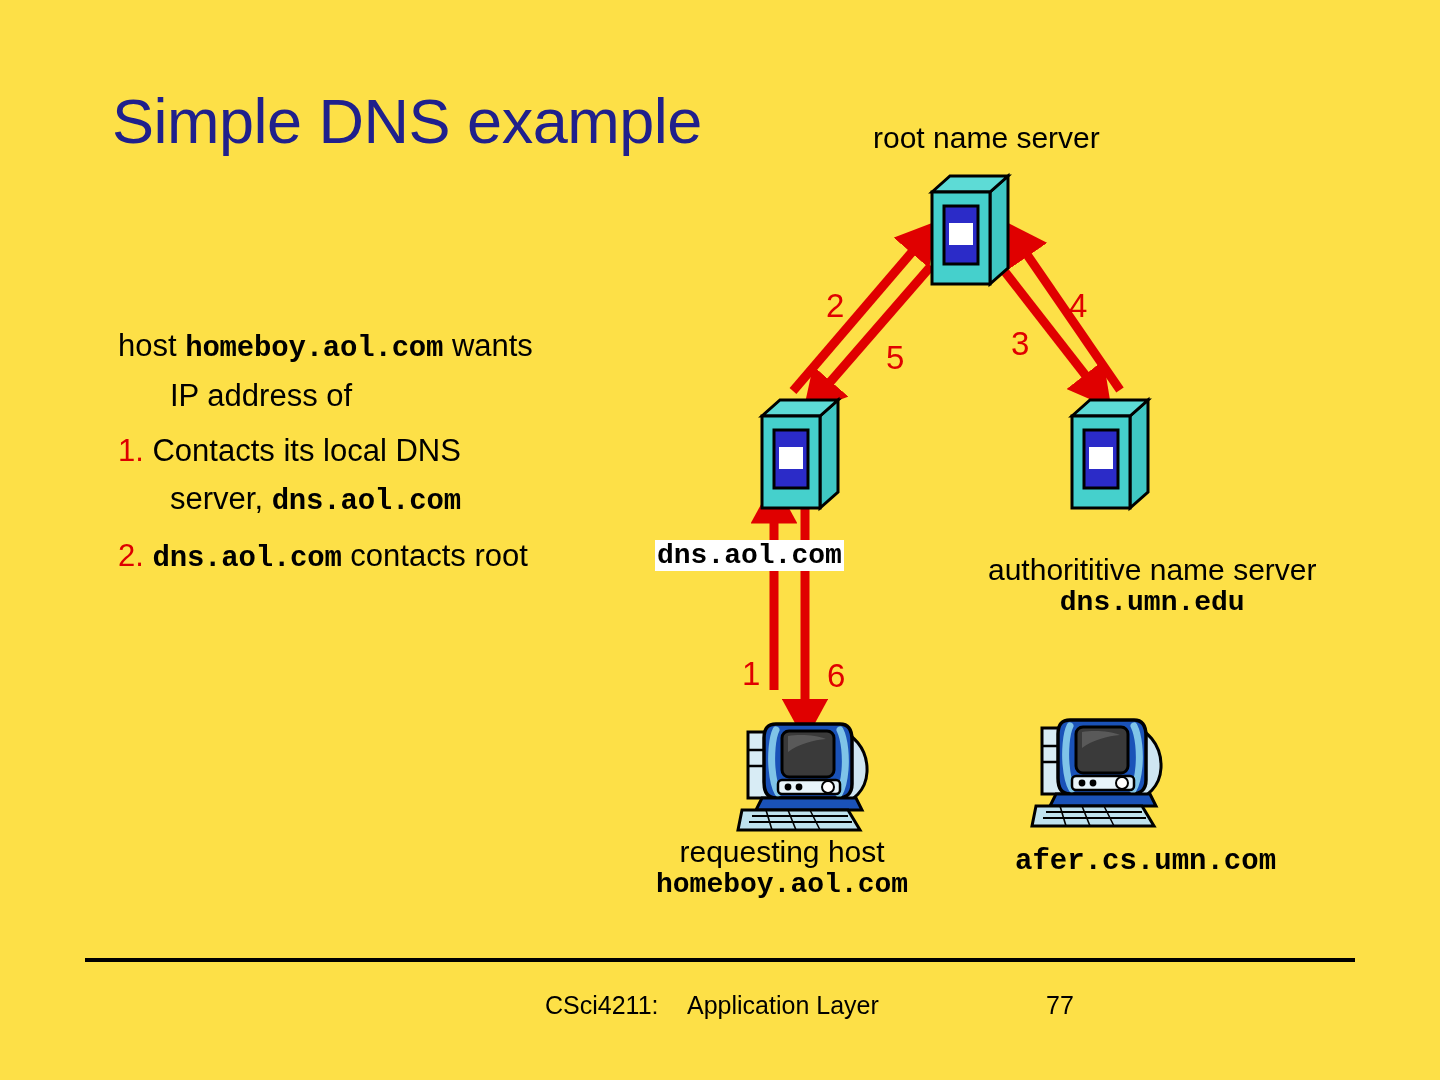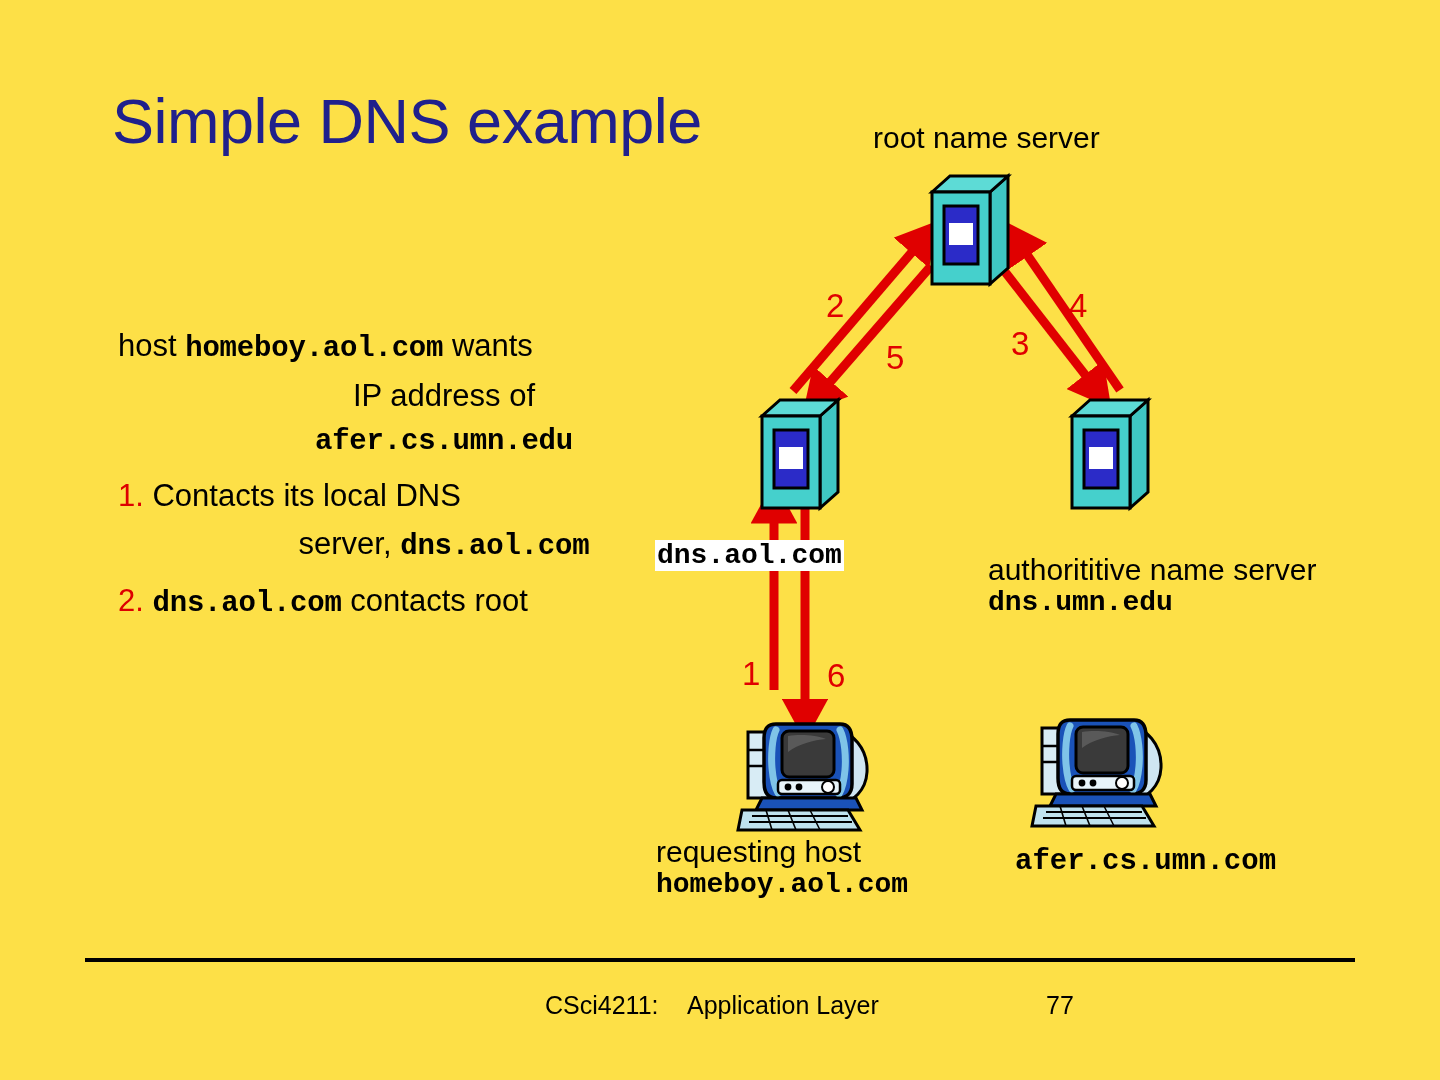--- a/index.html
+++ b/index.html
@@ -50,41 +50,41 @@
     font-weight: normal;
   }
   .mono {
     font-family: "Liberation Mono", "DejaVu Sans Mono", monospace;
     font-weight: bold;
     font-size: 29px;
     letter-spacing: -0.2px;
   }
   .lineblock {
     padding-left: 52px;
-    text-align: center;
   }
 
   
   #diagram {
     position: absolute;
     left: 0;
     top: 0;
     width: 1440px;
     height: 1080px;
     pointer-events: none;
   }
   #diagram svg { display: block; }
 
   
   .dlabel {
     position: absolute;
     font-size: 30px;
     color: #000000;
     white-space: nowrap;
     line-height: 1.12;
+    text-align: center;
   }
   .dlabel .mono2 {
     font-family: "Liberation Mono", "DejaVu Sans Mono", monospace;
     font-weight: bold;
     font-size: 28px;
     display: block;
   }
 
   #label-root        { left: 873px;  top: 121px; }
   #label-local       { left: 655px;  top: 540px; background: #ffffff; padding: 0 2px; }
@@ -133,21 +133,20 @@
 
 <div id="slide">
 
   <div id="slide-title">Simple DNS example</div>
 
   <div class="body-col">
 
     <div class="para">
       <span>host </span><span class="mono">homeboy.aol.com</span><span> wants</span>
       <div class="lineblock">IP address of</div>
-      <div class="lineblock mono">afer.cs.umn.edu</div>
     </div>
 
     <div class="para">
       <span class="num">1.</span><span> Contacts its local DNS</span>
       <div class="lineblock">
         <span>server, </span><span class="mono">dns.aol.com</span>
       </div>
     </div>
 
     <div class="para">

